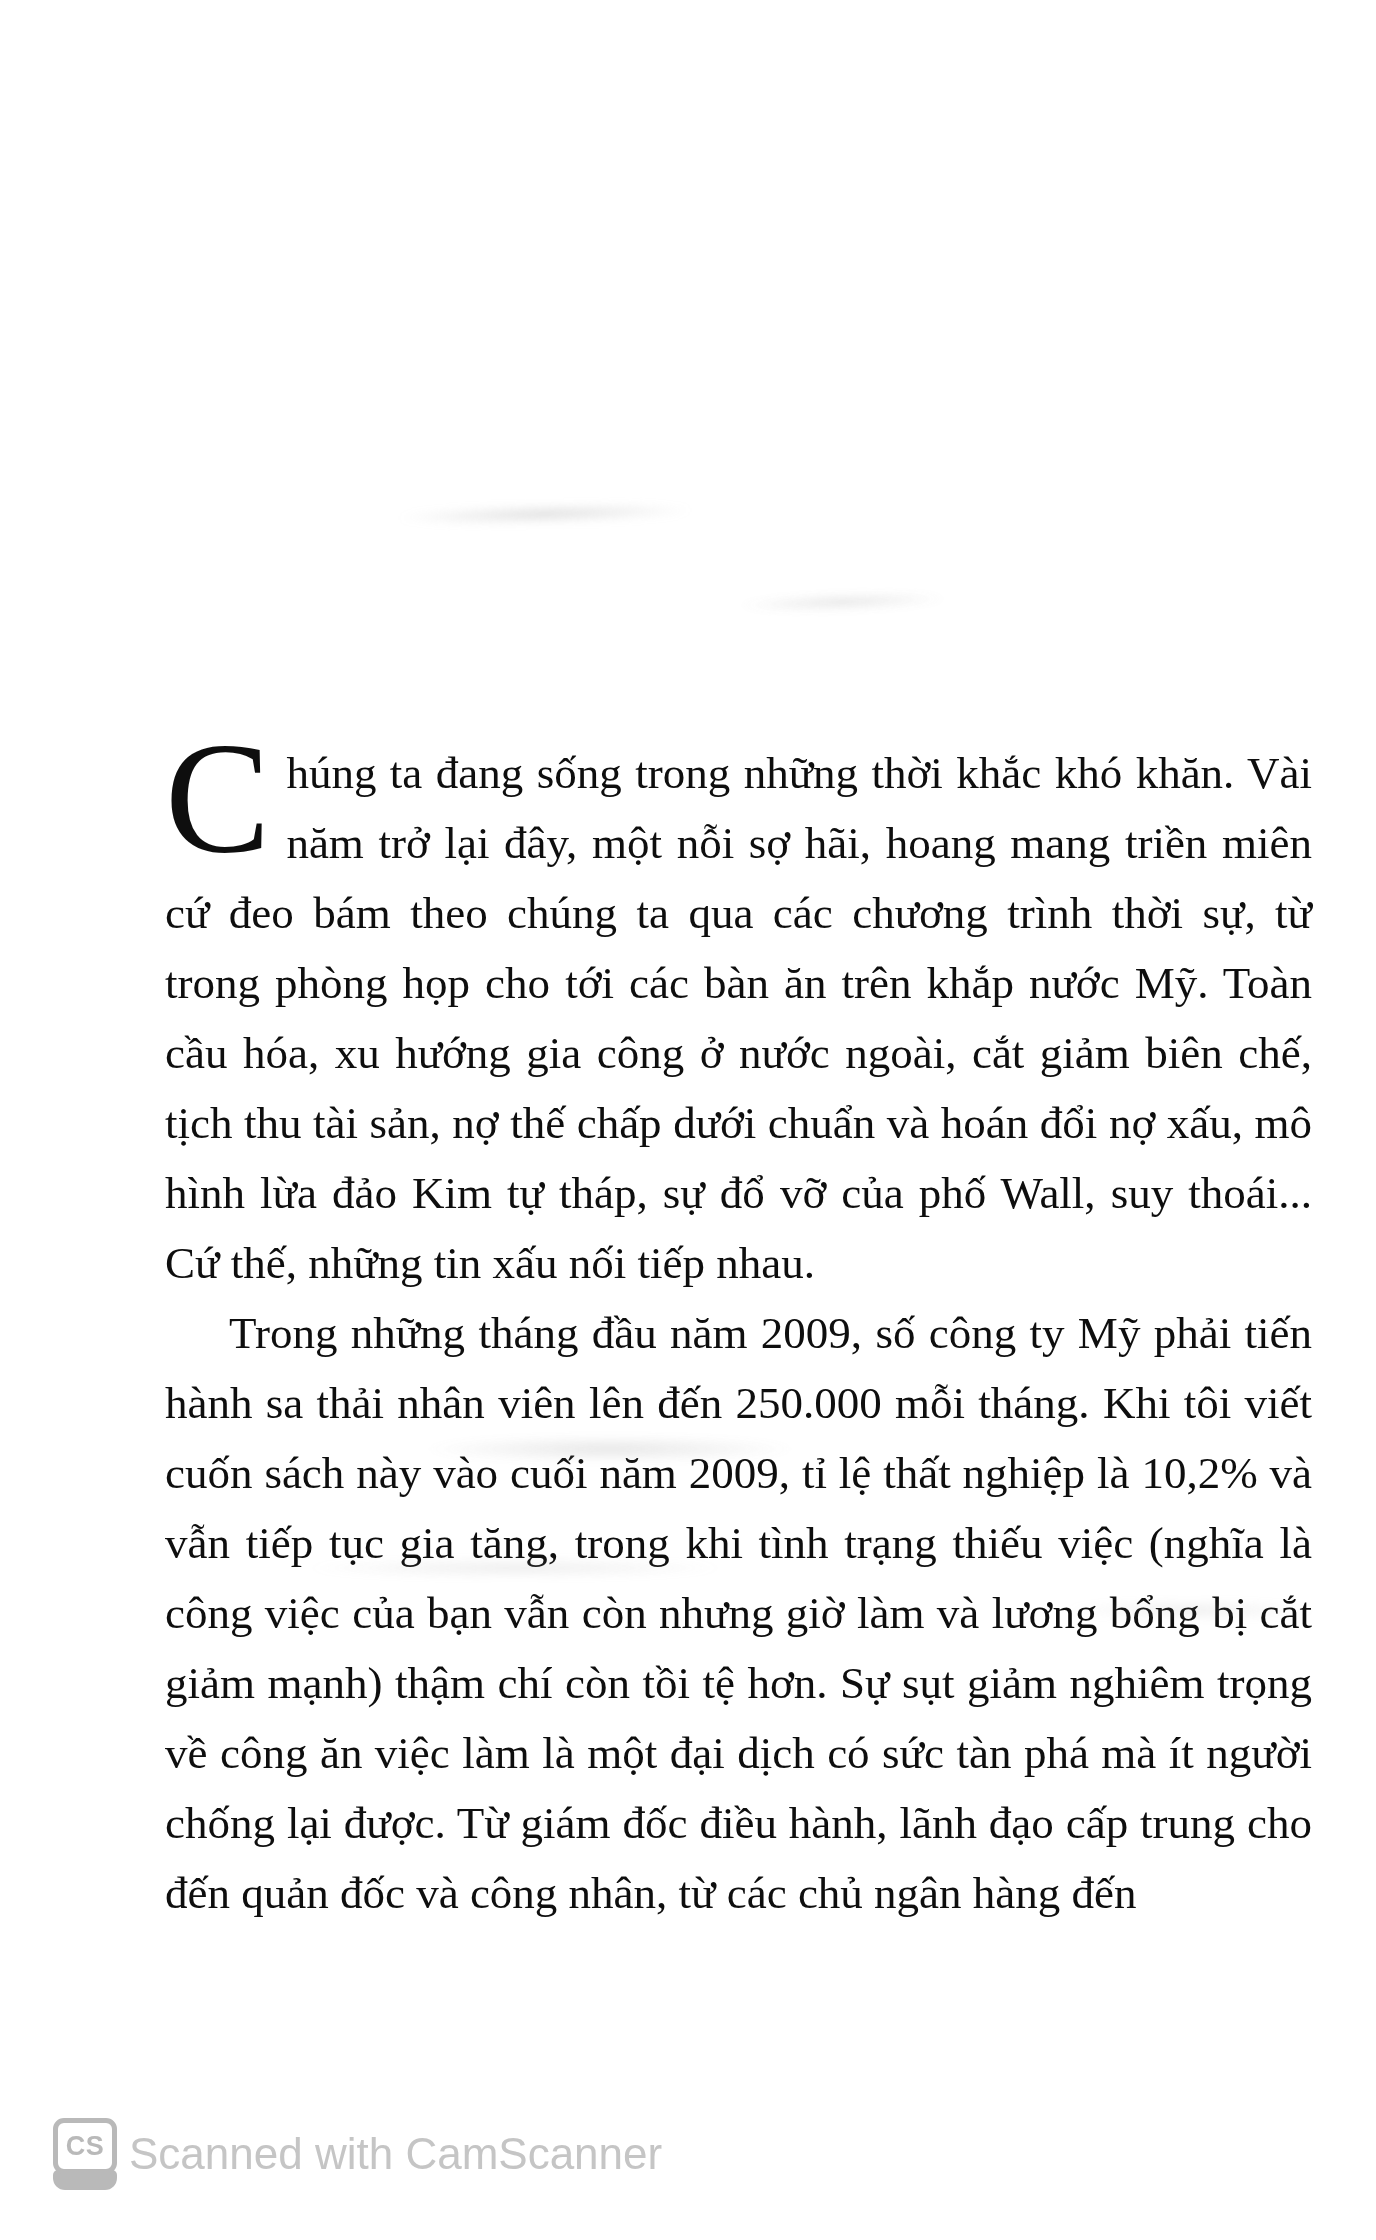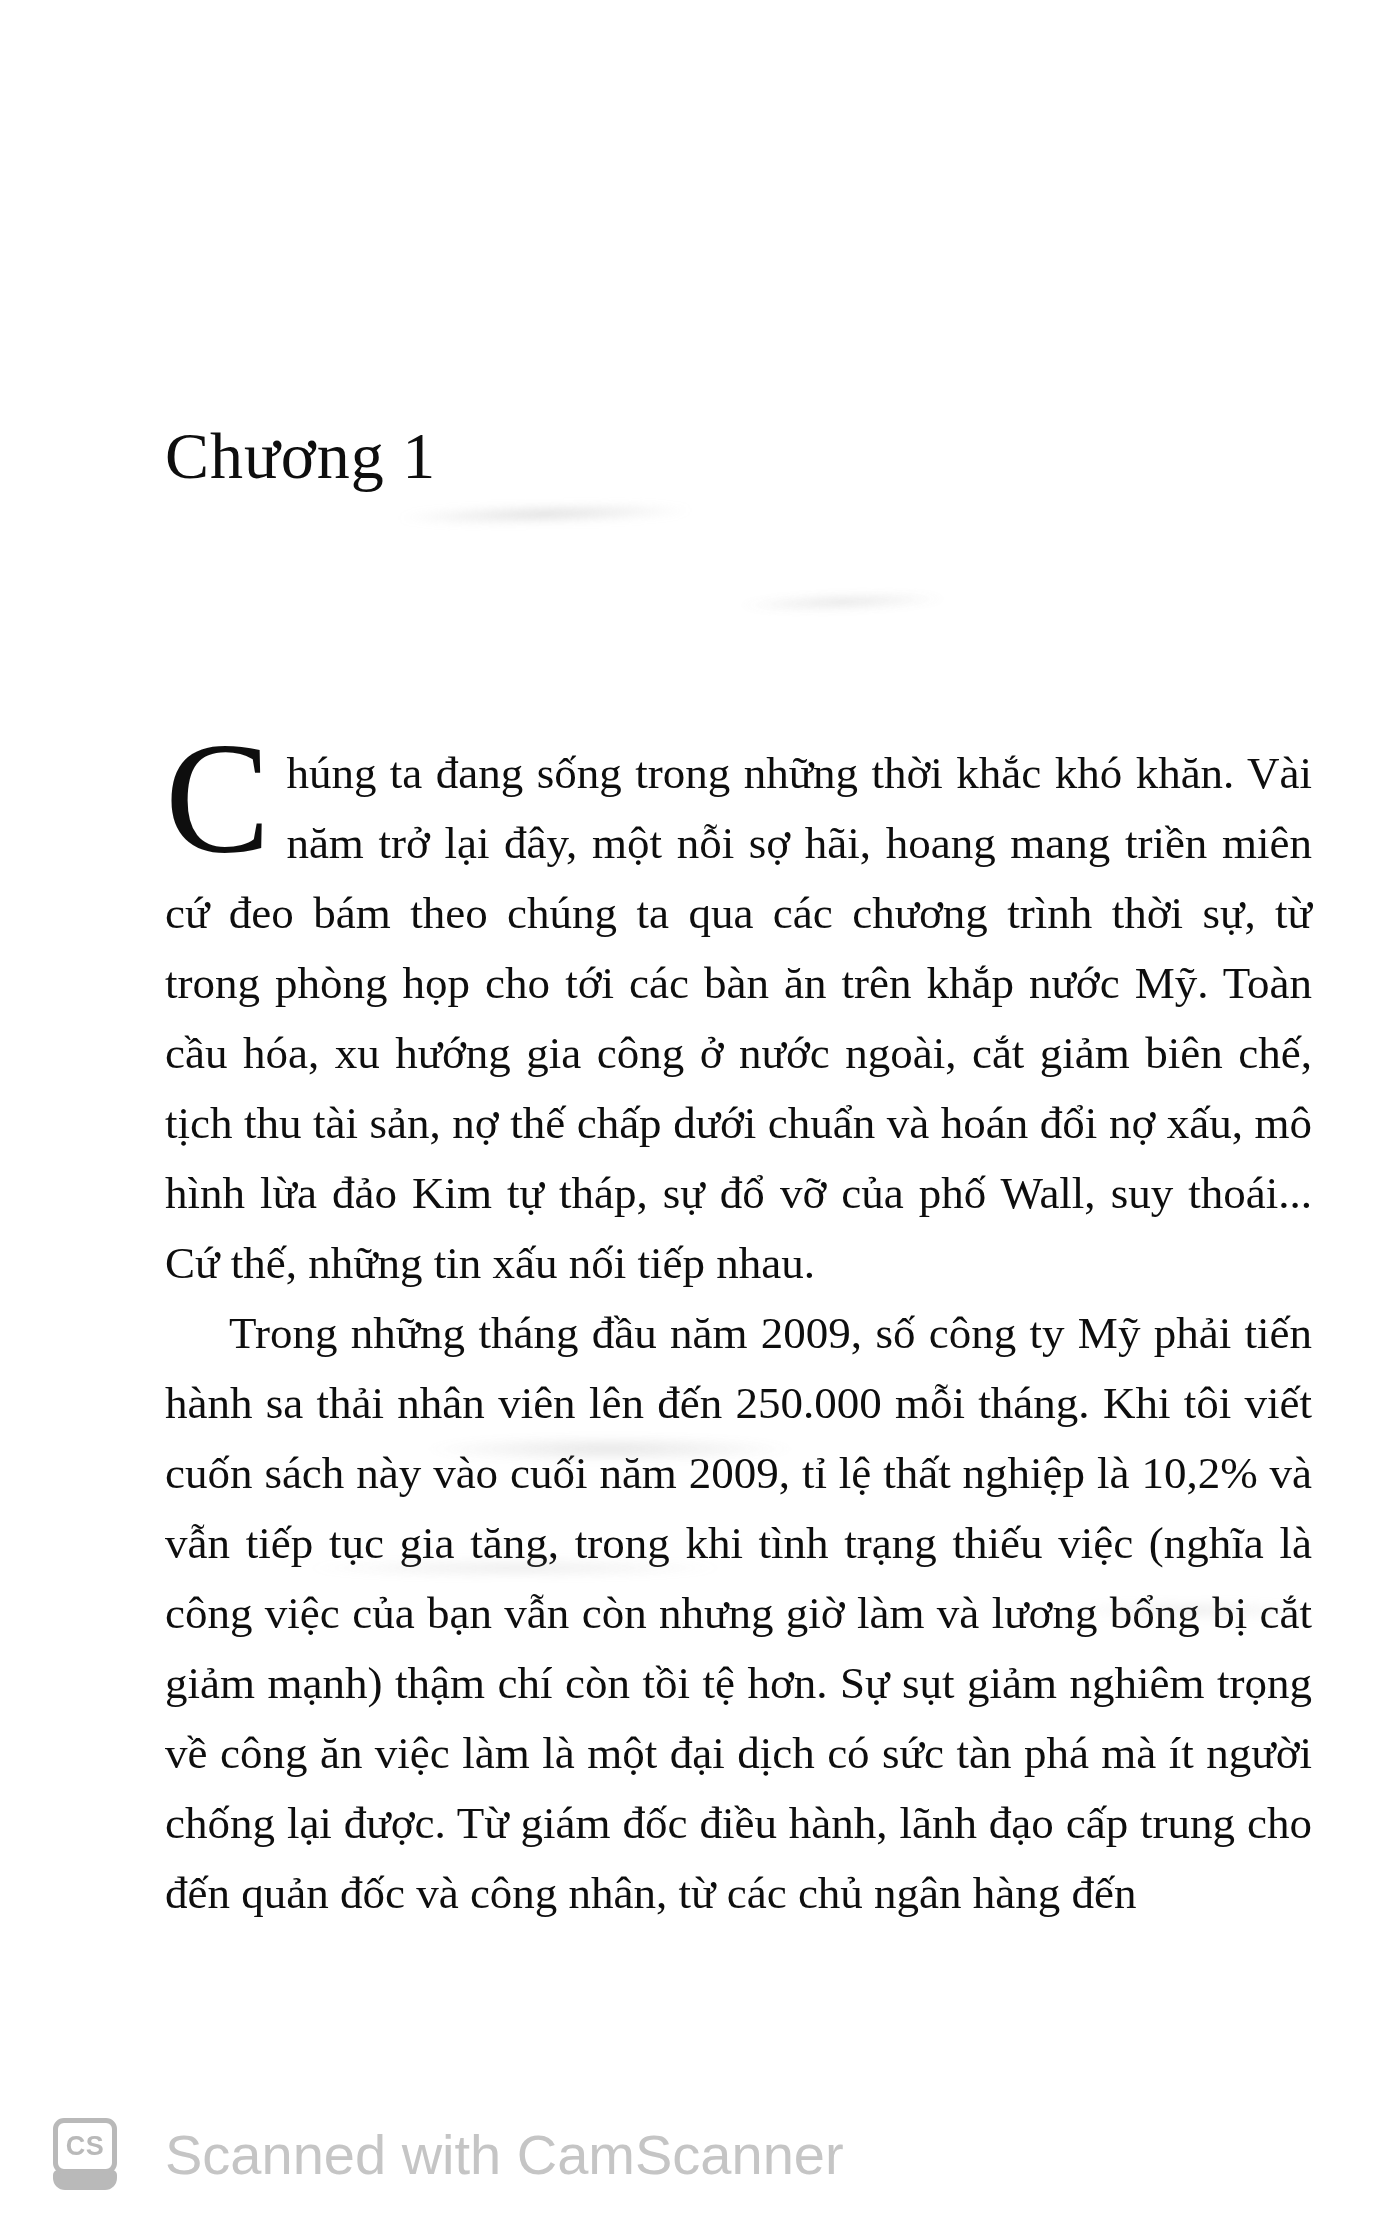--- a/index.html
+++ b/index.html
@@ -63,32 +63,30 @@
     color:var(--wm-logo,#b9b9b9);
     z-index:1;
   }
   .cs-base{
     position:absolute;left:0;bottom:0;width:64px;height:20px;
     background:var(--wm-logo,#b9b9b9);
     border-radius:5px 5px 12px 12px;
   }
   .cs-text{
     font-family:"Liberation Sans","DejaVu Sans",sans-serif;
-    font-size:56px;font-weight:400;
+    font-size:44px;font-weight:400;
     color:var(--wm-color,#c5c5c5);
     white-space:nowrap;
-    margin-left:36px;
   }
 </style>
 </head>
 <body>
 
 <div class="page">
 
-  <h1 class="chapter-label">Chương 1</h1>
 
 
   <div class="body-text">
     <p class="para first"><span class="dropcap">C</span><span>húng ta đang sống trong những thời khắc khó khăn. Vài năm trở lại đây, một nỗi sợ hãi, hoang mang triền miên cứ đeo bám theo chúng ta qua các chương trình thời sự, từ trong phòng họp cho tới các bàn ăn trên khắp nước Mỹ. Toàn cầu hóa, xu hướng gia công ở nước ngoài, cắt giảm biên chế, tịch thu tài sản, nợ thế chấp dưới chuẩn và hoán đổi nợ xấu, mô hình lừa đảo Kim tự tháp, sự đổ vỡ của phố Wall, suy thoái... Cứ thế, những tin xấu nối tiếp nhau.</span></p>
     <p class="para indent"><span>Trong những tháng đầu năm 2009, số công ty Mỹ phải tiến hành sa thải nhân viên lên đến 250.000 mỗi tháng. Khi tôi viết cuốn sách này vào cuối năm 2009, tỉ lệ thất nghiệp là 10,2% và vẫn tiếp tục gia tăng, trong khi tình trạng thiếu việc (nghĩa là công việc của bạn vẫn còn nhưng giờ làm và lương bổng bị cắt giảm mạnh) thậm chí còn tồi tệ hơn. Sự sụt giảm nghiêm trọng về công ăn việc làm là một đại dịch có sức tàn phá mà ít người chống lại được. Từ giám đốc điều hành, lãnh đạo cấp trung cho đến quản đốc và công nhân, từ các chủ ngân hàng đến</span></p>
   </div>
 
   <div class="smudge s1"></div>
   <div class="smudge s2"></div>
   <div class="smudge s3"></div>

